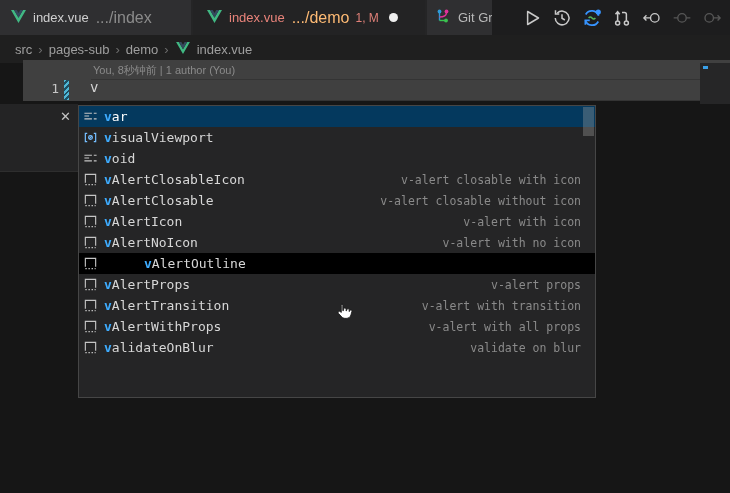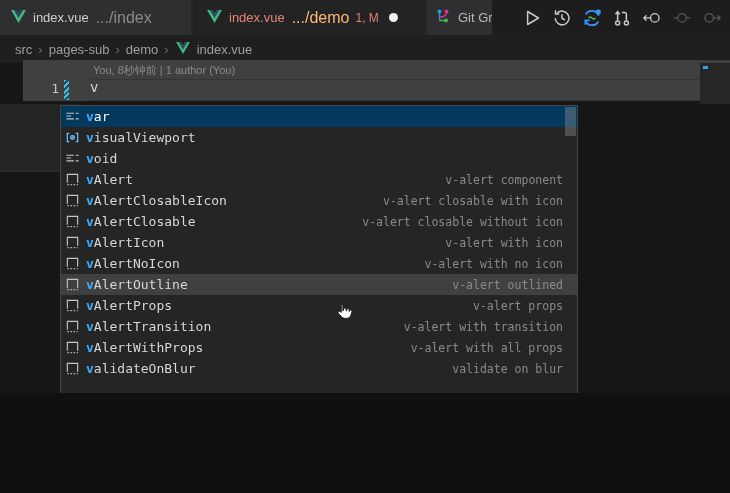--- a/index.html
+++ b/index.html
@@ -1,17 +1,17 @@
 <!DOCTYPE html>
 <html><head>
 <meta charset="utf-8">
 <style>
   html,body{margin:0;padding:0;background:#101010;}
   *{box-sizing:border-box;}
-  #app{position:relative;width:730px;height:393px;background:#161616;overflow:hidden;
+  #app{position:relative;width:730px;height:493px;background:#161616;overflow:hidden;
        font-family:"Liberation Sans",sans-serif;-webkit-font-smoothing:antialiased;}
   
   #tabbar{position:absolute;left:0;top:0;width:730px;height:35px;background:#252526;}
   .tab{position:absolute;top:0;height:35px;display:flex;align-items:center;cursor:pointer;}
   #tab1{left:0;width:191px;background:#2f2f31;padding-left:11px;}
   #tab2{left:193px;width:232px;background:#232324;padding-left:14px;}
   #tab3{left:427px;width:65px;background:#2f2f31;padding-left:8px;overflow:hidden;}
   .tab .vue-ic{flex:0 0 auto;margin-right:7px;margin-top:1px;}
   .tab-label{font-size:13px;color:#cfcfcf;white-space:nowrap;}
   .tab-desc{font-size:16px;color:#8b8b8b;margin-left:7px;white-space:nowrap;}
@@ -40,25 +40,25 @@
   #code-line{position:absolute;left:67px;top:19px;font-family:"DejaVu Sans Mono",monospace;
       font-size:14px;color:#d4d4d4;}
   #squiggle{position:absolute;left:66px;top:36px;}
   #minimap{position:absolute;left:700px;top:63px;width:30px;height:41px;background:#262627;}
   #minimap-mark{position:absolute;left:3px;top:3px;width:5px;height:3px;background:#3aa0e8;}
   
   #hover-panel{position:absolute;left:0;top:104px;width:78px;height:68px;background:#242425;
       border-bottom:1px solid #2e2e2e;}
   #hover-close{position:absolute;right:7px;top:6px;font-size:13px;color:#c5c5c5;cursor:pointer;line-height:1;}
   
-  #suggest{position:absolute;left:60px;top:105px;width:518px;height:293px;background:#252526;
+  #suggest{position:absolute;left:78px;top:105px;width:518px;height:293px;background:#252526;
       border:1px solid #464646;overflow:hidden;}
   .srow{display:flex;align-items:center;height:21px;padding:0 14px 0 3px;cursor:pointer;}
   .srow.selected{background:#04395e;}
-  .srow.hovered{background:#404040;}
+  .srow.hovered{background:#000000;gap:40px;}
   .sicon{flex:0 0 16px;width:16px;height:16px;margin-right:6px;display:flex;align-items:center;justify-content:center;}
   .sicon svg{width:15px;height:15px;}
   .slabel{font-family:"DejaVu Sans Mono",monospace;font-size:13px;color:#d7d7d7;white-space:nowrap;}
   .slabel .match{color:#3eacff;font-weight:bold;}
   .srow.selected .slabel{color:#ffffff;}
   .sdetail{margin-left:auto;font-family:"DejaVu Sans Mono",monospace;font-size:11.5px;color:#8a8a8a;
       white-space:nowrap;overflow:hidden;}
   #suggest-scrollbar{position:absolute;right:1px;top:1px;width:11px;height:29px;background:rgba(160,160,160,.35);}
   
   #mouse-cursor{position:absolute;left:334px;top:302px;pointer-events:none;}
@@ -227,30 +227,20 @@
           <span class="slabel"><span class="match">v</span><span class="rest">oid</span></span>
           <span class="sdetail"></span>
         </div>
         <div class="srow">
           <span class="sicon">
             <svg viewBox="0 0 16 16" fill="none" stroke="#c5c5c5" stroke-width="1.2">
               <path d="M2.5 11.5v-9h11v9"></path>
               <path stroke-dasharray="1.5 1.8" d="M2.5 13.5h11"></path>
             </svg>
           </span>
-          <span class="slabel"><span class="match">v</span><span class="rest">Alert</span></span>
-          <span class="sdetail">v-alert component</span>
-        </div>
-        <div class="srow">
-          <span class="sicon">
-            <svg viewBox="0 0 16 16" fill="none" stroke="#c5c5c5" stroke-width="1.2">
-              <path d="M2.5 11.5v-9h11v9"></path>
-              <path stroke-dasharray="1.5 1.8" d="M2.5 13.5h11"></path>
-            </svg>
-          </span>
           <span class="slabel"><span class="match">v</span><span class="rest">AlertClosableIcon</span></span>
           <span class="sdetail">v-alert closable with icon</span>
         </div>
         <div class="srow">
           <span class="sicon">
             <svg viewBox="0 0 16 16" fill="none" stroke="#c5c5c5" stroke-width="1.2">
               <path d="M2.5 11.5v-9h11v9"></path>
               <path stroke-dasharray="1.5 1.8" d="M2.5 13.5h11"></path>
             </svg>
           </span>
@@ -278,21 +268,20 @@
           <span class="sdetail">v-alert with no icon</span>
         </div>
         <div class="srow hovered">
           <span class="sicon">
             <svg viewBox="0 0 16 16" fill="none" stroke="#c5c5c5" stroke-width="1.2">
               <path d="M2.5 11.5v-9h11v9"></path>
               <path stroke-dasharray="1.5 1.8" d="M2.5 13.5h11"></path>
             </svg>
           </span>
           <span class="slabel"><span class="match">v</span><span class="rest">AlertOutline</span></span>
-          <span class="sdetail">v-alert outlined</span>
         </div>
         <div class="srow">
           <span class="sicon">
             <svg viewBox="0 0 16 16" fill="none" stroke="#c5c5c5" stroke-width="1.2">
               <path d="M2.5 11.5v-9h11v9"></path>
               <path stroke-dasharray="1.5 1.8" d="M2.5 13.5h11"></path>
             </svg>
           </span>
           <span class="slabel"><span class="match">v</span><span class="rest">AlertProps</span></span>
           <span class="sdetail">v-alert props</span>

